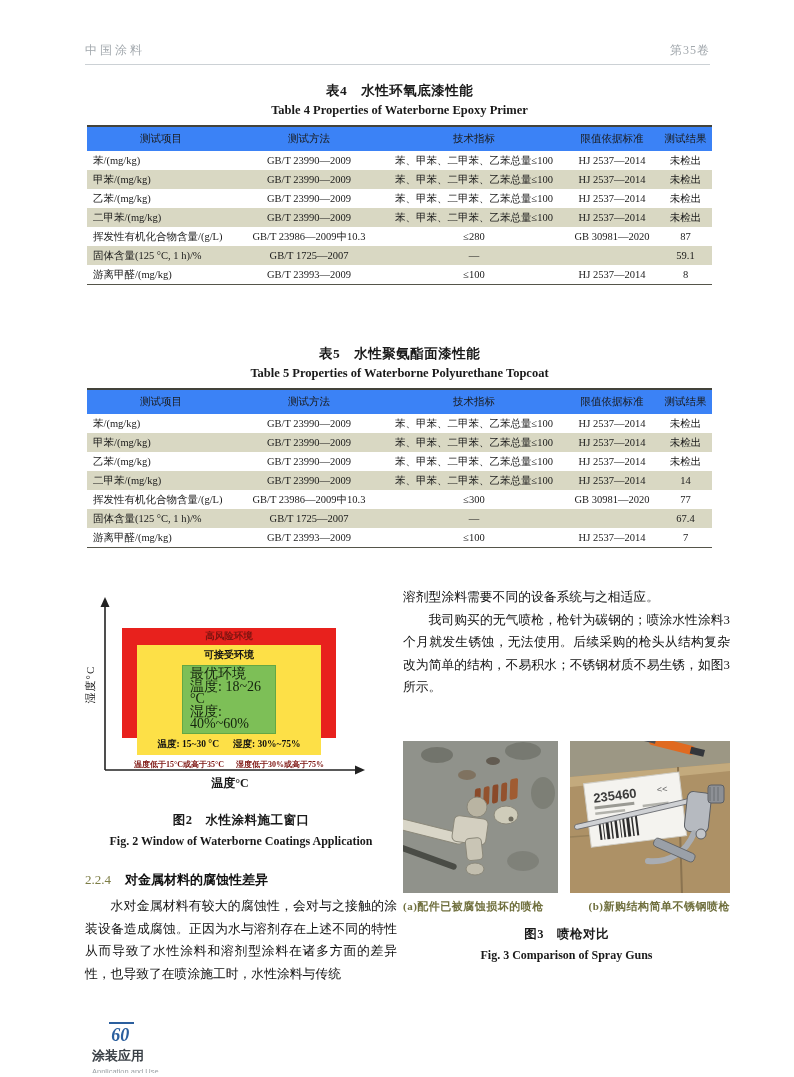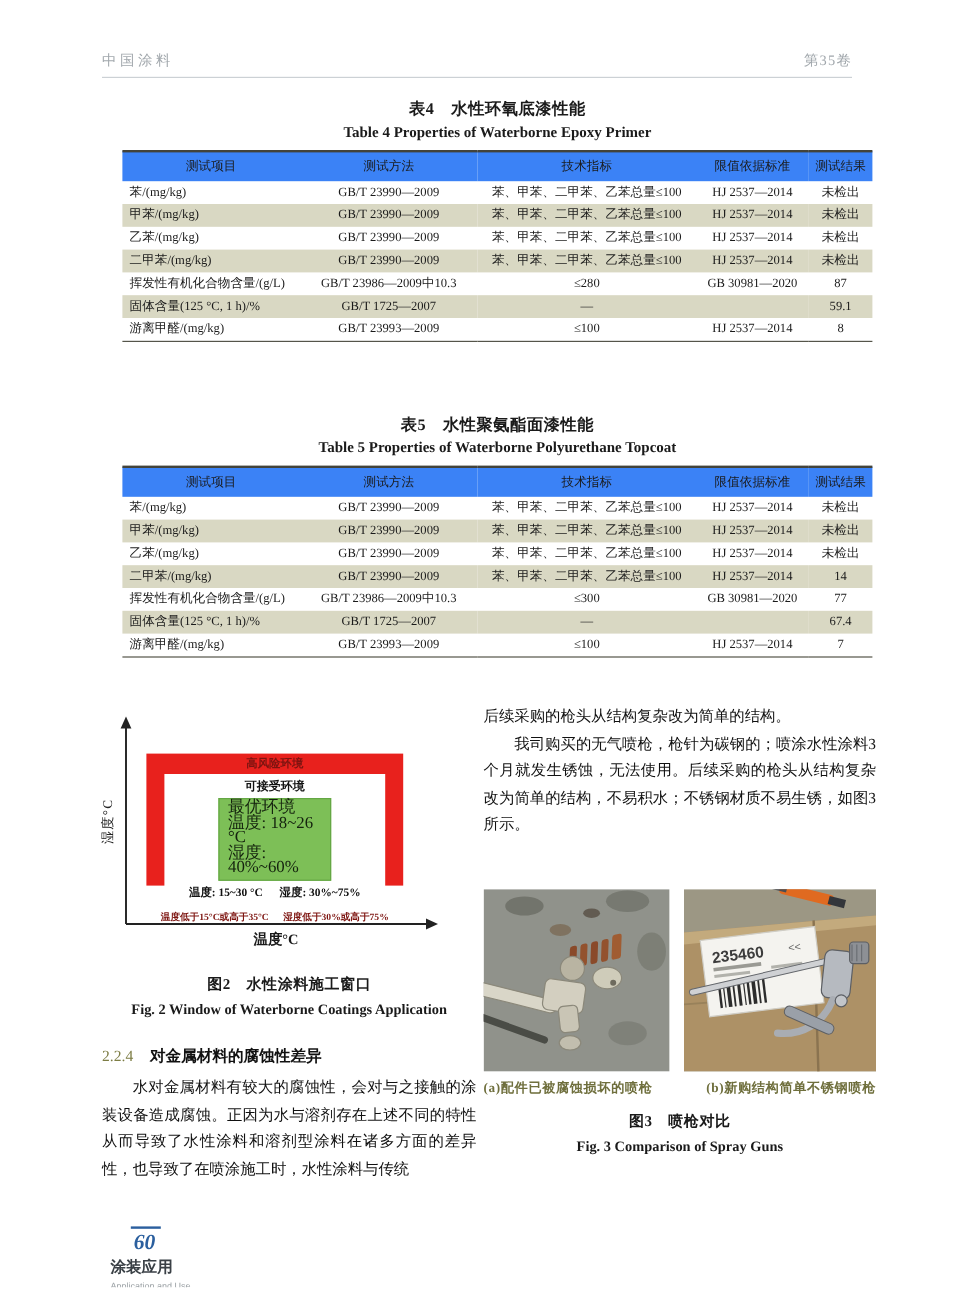--- a/index.html
+++ b/index.html
@@ -13,21 +13,21 @@
   
   .runhead {
     position:absolute; top:42px; left:85px; width:625px;
     display:flex; justify-content:space-between; align-items:flex-end;
     border-bottom:1px solid #ccd1d5; padding-bottom:5px;
     font-size:12px; color:#a2a8ad; letter-spacing:3px;
   }
   .runhead .vol { letter-spacing:1px; }
 
   
-  .tblock { position:absolute; left:102px; width:625px; }
+  .tblock { position:absolute; left:87px; width:625px; }
   #tblock4 { top:82px; }
   #tblock5 { top:345px; }
   .tbl-title-cn { text-align:center; font-weight:bold; font-size:13.5px; letter-spacing:.5px; }
   .tbl-title-en { text-align:center; font-weight:bold; font-size:12.5px; margin-top:3px; }
   table.props {
     width:100%; border-collapse:collapse; table-layout:fixed; margin-top:7px;
     border-top:2px solid #43433a; border-bottom:1.5px solid #55554a;
     font-size:10.5px;
   }
   table.props thead tr { background:#3b82f6; }
@@ -54,21 +54,21 @@
     transform:rotate(-90deg); font-size:11px; color:#222; letter-spacing:1px;
   }
   .xlab { position:absolute; top:180px; left:20px; width:250px; text-align:center; font-size:12px; font-weight:bold; }
   .zone-red {
     position:absolute; left:37px; top:33px; width:214px; height:110px;
     background:#e8211d; display:flex; flex-direction:column; align-items:center;
     padding-top:2px;
   }
   .zr-top { font-size:9.5px; font-weight:bold; color:#7d1410; }
   .zone-yellow {
-    margin-top:2px; width:184px; background:#ffffff;
+    margin-top:2px; width:184px; background:#fde047;
     display:flex; flex-direction:column; align-items:center; padding-bottom:4px;
   }
   .zy-top { margin-top:3px; font-size:10px; font-weight:bold; color:#111; }
   .zone-green {
     margin-top:3px; width:94px; background:#7dbf57; border:1px solid #64a744;
     padding:2px 0 2px 7px; font-size:14px; font-weight:normal; color:#14220e;
     line-height:12.5px; align-self:center;
   }
   .zy-bottom { margin-top:4px; display:flex; gap:14px; font-size:9.5px; font-weight:bold; color:#111; }
   .zr-bottom { margin-top:4px; display:flex; gap:12px; font-size:8px; font-weight:bold; color:#7d1410; }
@@ -289,21 +289,21 @@
     <div class="figcap-cn">图2　水性涂料施工窗口</div>
     <div class="figcap-en">Fig. 2   Window of Waterborne Coatings Application</div>
 
     <div class="sec-head">
       <span class="sec-num">2.2.4</span><span class="sec-title">对金属材料的腐蚀性差异</span>
     </div>
     <div class="para indent">水对金属材料有较大的腐蚀性，会对与之接触的涂装设备造成腐蚀。正因为水与溶剂存在上述不同的特性从而导致了水性涂料和溶剂型涂料在诸多方面的差异性，也导致了在喷涂施工时，水性涂料与传统</div>
   </div>
 
   <div class="rightcol">
-    <div class="para">后续采购的枪头从结构复杂改为简单的结构。</div>
+    <div class="para">溶剂型涂料需要不同的设备系统与之相适应。</div>
     <div class="para indent">我司购买的无气喷枪，枪针为碳钢的；喷涂水性涂料3个月就发生锈蚀，无法使用。后续采购的枪头从结构复杂改为简单的结构，不易积水；不锈钢材质不易生锈，如图3所示。</div>
 
     <div class="photos">
 
       <svg class="photo" width="155" height="152" viewBox="0 0 155 152">
         <rect width="155" height="152" fill="#90928b"></rect>
         <ellipse cx="34" cy="14" rx="16" ry="8" fill="#6d6f66" opacity="0.85"></ellipse>
         <ellipse cx="120" cy="10" rx="18" ry="9" fill="#71736a" opacity="0.8"></ellipse>
         <ellipse cx="140" cy="52" rx="12" ry="16" fill="#75776e" opacity="0.7"></ellipse>
         <ellipse cx="120" cy="120" rx="16" ry="10" fill="#75776e" opacity="0.6"></ellipse>

